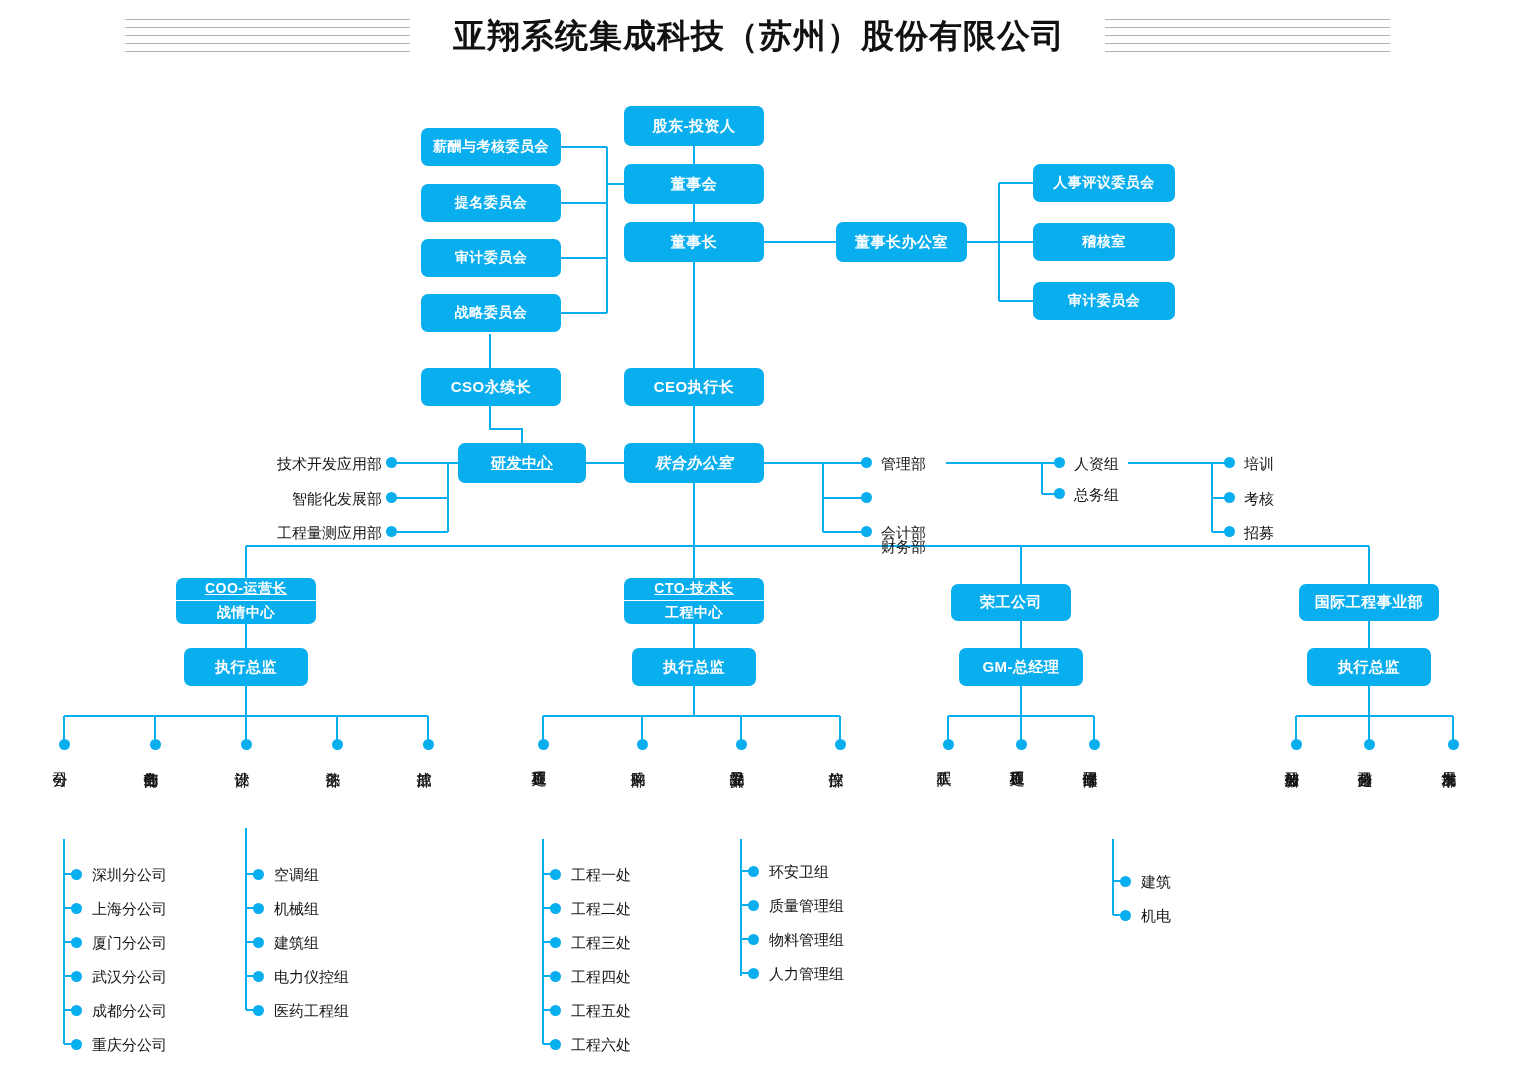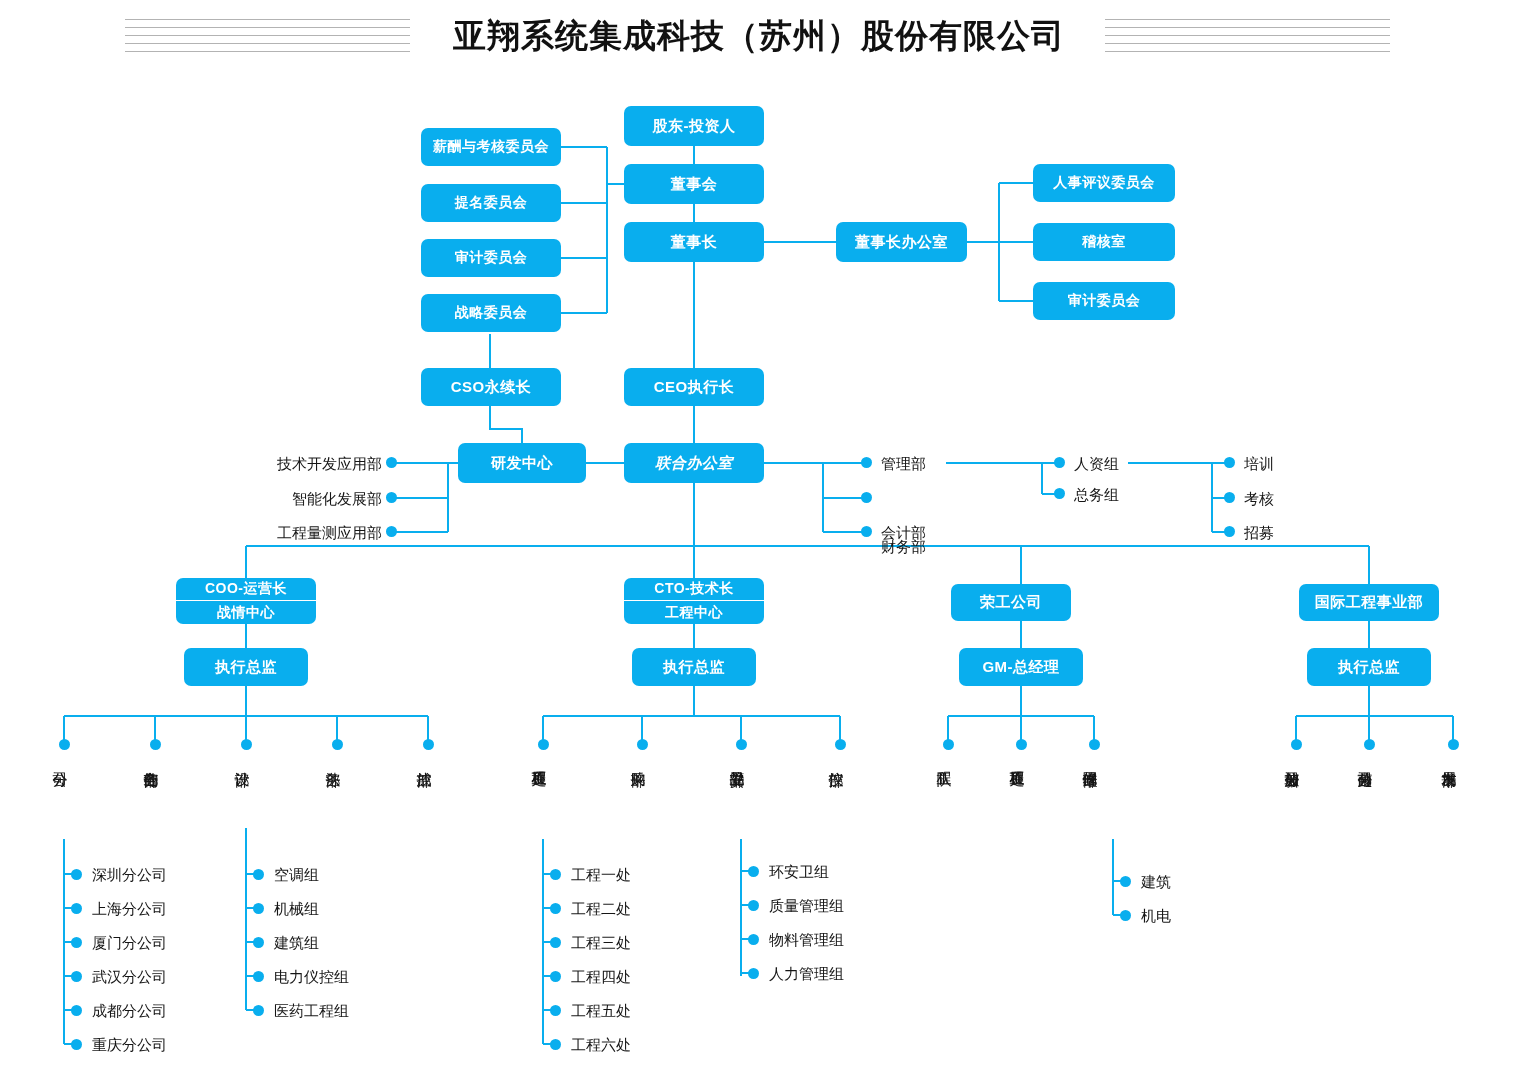--- a/index.html
+++ b/index.html
@@ -29,21 +29,21 @@
     font-size:15px;font-weight:bold;white-space:nowrap;letter-spacing:.5px;
   }
   .box.small{font-size:14px;}
 
   
   .box.split{display:block;padding:0;overflow:hidden;}
   .box.split .row{
     height:50%;display:flex;align-items:center;justify-content:center;
     font-size:14px;font-weight:bold;color:#fff;box-sizing:border-box;
   }
-  .box.split .row.top{border-bottom:1.5px solid #ffffff;}
+  .box.split .row.top{border-bottom:1.5px solid #ffffff;text-decoration:underline;}
 
   
   .tnode{
     position:absolute;font-size:15px;color:#151515;white-space:nowrap;
     font-weight:normal;line-height:1;
   }
   .tnode.r{text-align:right;}
   .dot{position:absolute;width:11px;height:11px;border-radius:50%;background:#09AEEE;}
 
   
@@ -216,21 +216,21 @@
     <div class="box small" style="left:421px;top:223px;width:140px;height:38px;">审计委员会</div>
     <div class="box small" style="left:421px;top:278px;width:140px;height:38px;">战略委员会</div>
 
     <div class="box small" style="left:1033px;top:148px;width:142px;height:38px;">人事评议委员会</div>
     <div class="box small" style="left:1033px;top:207px;width:142px;height:38px;">稽核室</div>
     <div class="box small" style="left:1033px;top:266px;width:142px;height:38px;">审计委员会</div>
 
     <div class="box" style="left:421px;top:352px;width:140px;height:38px;">CSO永续长</div>
     <div class="box" style="left:624px;top:352px;width:140px;height:38px;">CEO执行长</div>
 
-    <div class="box" style="left:458px;top:427px;width:128px;height:40px;">研发中心</div>
+    <div class="box" style="left:458px;top:427px;width:128px;height:40px;text-decoration:underline;">研发中心</div>
     <div class="box" style="left:624px;top:427px;width:140px;height:40px;font-style:italic;">联合办公室</div>
 
     <div class="tnode r" style="left:160px;top:440px;width:222px;">技术开发应用部</div>
     <div class="dot" style="left:386px;top:441px;"></div>
     <div class="tnode r" style="left:160px;top:475px;width:222px;">智能化发展部</div>
     <div class="dot" style="left:386px;top:476px;"></div>
     <div class="tnode r" style="left:160px;top:509px;width:222px;">工程量测应用部</div>
     <div class="dot" style="left:386px;top:510px;"></div>
 
     <div class="dot" style="left:861px;top:441px;"></div>

